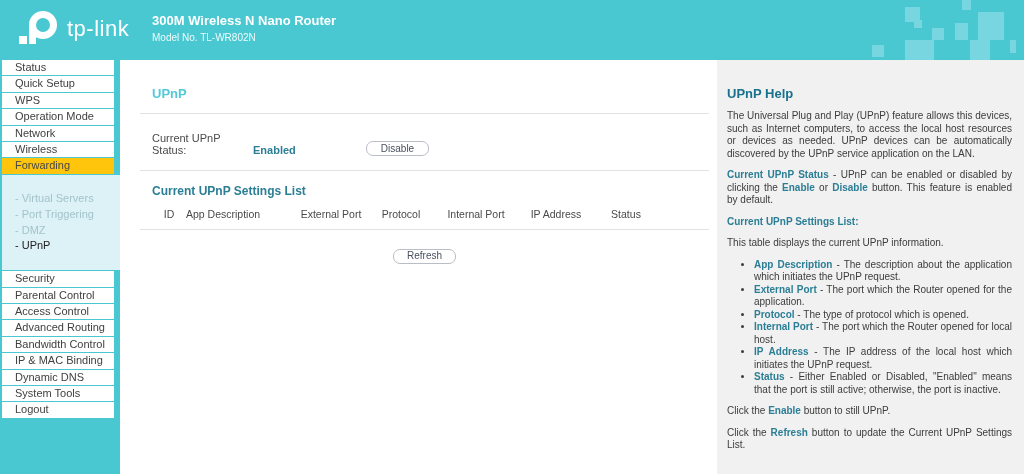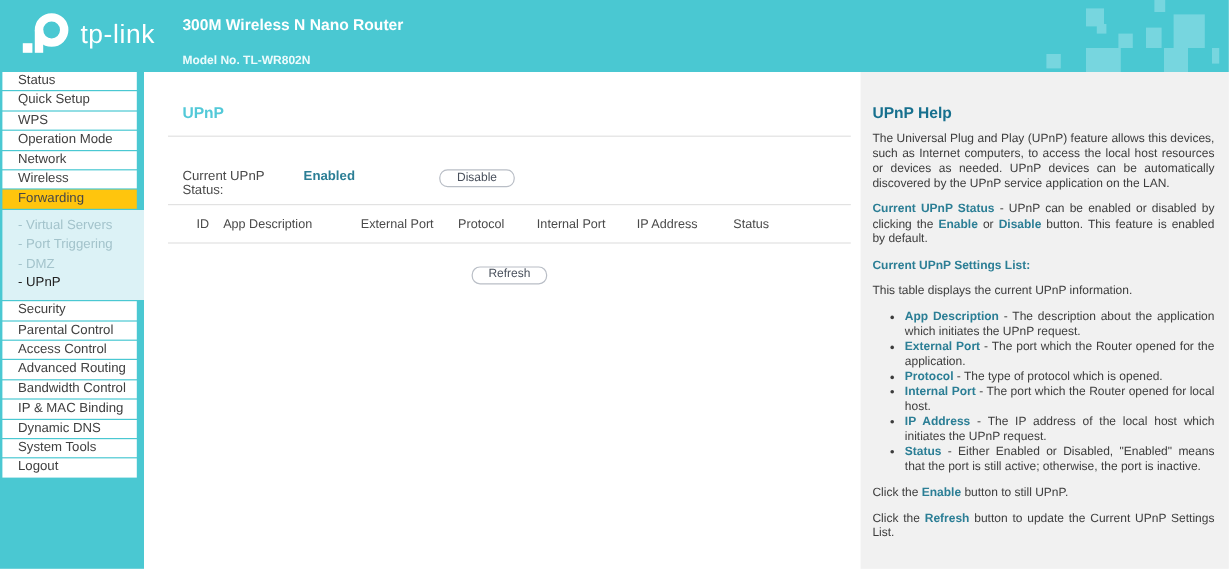--- a/index.html
+++ b/index.html
@@ -12,21 +12,21 @@
 
   
   header {
     height:60px; background:var(--teal,#4AC8D2); position:relative; overflow:hidden;
   }
   .logo { position:absolute; left:16px; top:9px; display:flex; align-items:flex-start; }
   .logo svg { display:block; }
   .logo-text { color:#fff; font-size:22px; letter-spacing:.5px; margin-left:7px; margin-top:9px; line-height:22px; }
   .title-block { position:absolute; left:152px; top:13px; color:#fff; }
   .hdr-title { font-size:13px; font-weight:bold; }
-  .hdr-model { font-size:10px; font-weight:bold; margin-top:17px; color:#ECFBFC; }
+  .hdr-model { font-size:10px; font-weight:normal; margin-top:4px; color:#ECFBFC; }
   .mosaic i { position:absolute; background:var(--teal-light,#77D6DF); display:block; }
   .m1{left:905px;top:7px;width:15px;height:15px;}
   .m2{left:914px;top:20px;width:8px;height:8px;}
   .m3{left:962px;top:0;width:9px;height:10px;}
   .m4{left:978px;top:12px;width:26px;height:28px;}
   .m5{left:932px;top:28px;width:12px;height:12px;}
   .m6{left:955px;top:23px;width:13px;height:17px;}
   .m7{left:905px;top:40px;width:29px;height:20px;}
   .m8{left:970px;top:40px;width:20px;height:20px;}
   .m9{left:872px;top:45px;width:12px;height:12px;}
@@ -36,31 +36,31 @@
   .body-row { display:flex; height:414px; }
 
   
   .sidebar { width:120px; background:var(--teal,#4AC8D2); flex:none; }
   .nav-item {
     width:112px; margin-left:2px; margin-bottom:1px; height:15.4px; line-height:15.4px;
     background:#fff; font-size:11px; padding-left:13px; color:#404040; cursor:pointer;
     white-space:nowrap; overflow:hidden;
   }
   .nav-item.active { background:var(--active-yellow,#FFC50D); color:#474747; }
-  .sub-group { width:120px; margin-left:2px; margin-bottom:1px; background:var(--submenu-bg,#DCF2F6); padding:6px 0; }
+  .sub-group { width:120px; margin-left:2px; margin-bottom:1px; background:var(--submenu-bg,#DCF2F6); padding:16px 0; }
   .sub-item { height:15.9px; line-height:15.9px; font-size:11px; padding-left:13px; color:#A3C3CB; cursor:pointer; white-space:nowrap; }
   .sub-item.current { color:#222; }
 
   
   .content { flex:1; background:#fff; padding:0 8px 0 20px; position:relative; }
   .page-title { color:var(--page-title-color,#53C9D8); font-size:13px; font-weight:bold; margin:26px 0 0 12px; }
   hr.rule { border:none; border-top:1px solid #E2E2E2; margin:12px 0 0 0; height:0; }
   hr.r2 { margin-top:14px; }
   hr.r3 { margin-top:9px; }
-  .status-row { display:flex; align-items:flex-start; margin:27px 0 0 12px; height:15px; }
+  .status-row { display:flex; align-items:flex-end; margin:27px 0 0 12px; height:15px; }
   .status-row .label { font-size:11px; color:#4A4A4A; width:101px; }
   .status-row .value { font-size:11px; font-weight:bold; color:var(--accent,#2B7E95); width:113px; }
   .btn {
     background:#fff; border:1px solid #B9BEC6; border-radius:7px; font-size:10px; color:#49505C;
     width:63px; height:15px; line-height:12px; text-align:center; padding:0; cursor:pointer;
     font-family:inherit;
   }
   .section-title { color:var(--accent,#2B7E95); font-size:12px; font-weight:bold; margin:13px 0 0 12px; }
   .thead { display:flex; margin:10px 0 0 12px; font-size:10.5px; color:#4A4A4A; }
   .thead .col { text-align:center; white-space:nowrap; }
@@ -137,20 +137,21 @@
 
     <main class="content">
       <h1 class="page-title">UPnP</h1>
       <hr class="rule">
       <div class="status-row">
         <span class="label">Current UPnP Status:</span>
         <span class="value">Enabled</span>
         <button class="btn">Disable</button>
       </div>
       <hr class="rule r2">
+      <h2 class="section-title">Current UPnP Settings List</h2>
       <div class="thead">
         <span class="col c0">ID</span>
         <span class="col c1">App Description</span>
         <span class="col c2">External Port</span>
         <span class="col c3">Protocol</span>
         <span class="col c4">Internal Port</span>
         <span class="col c5">IP Address</span>
         <span class="col c6">Status</span>
       </div>
       <hr class="rule r3">

